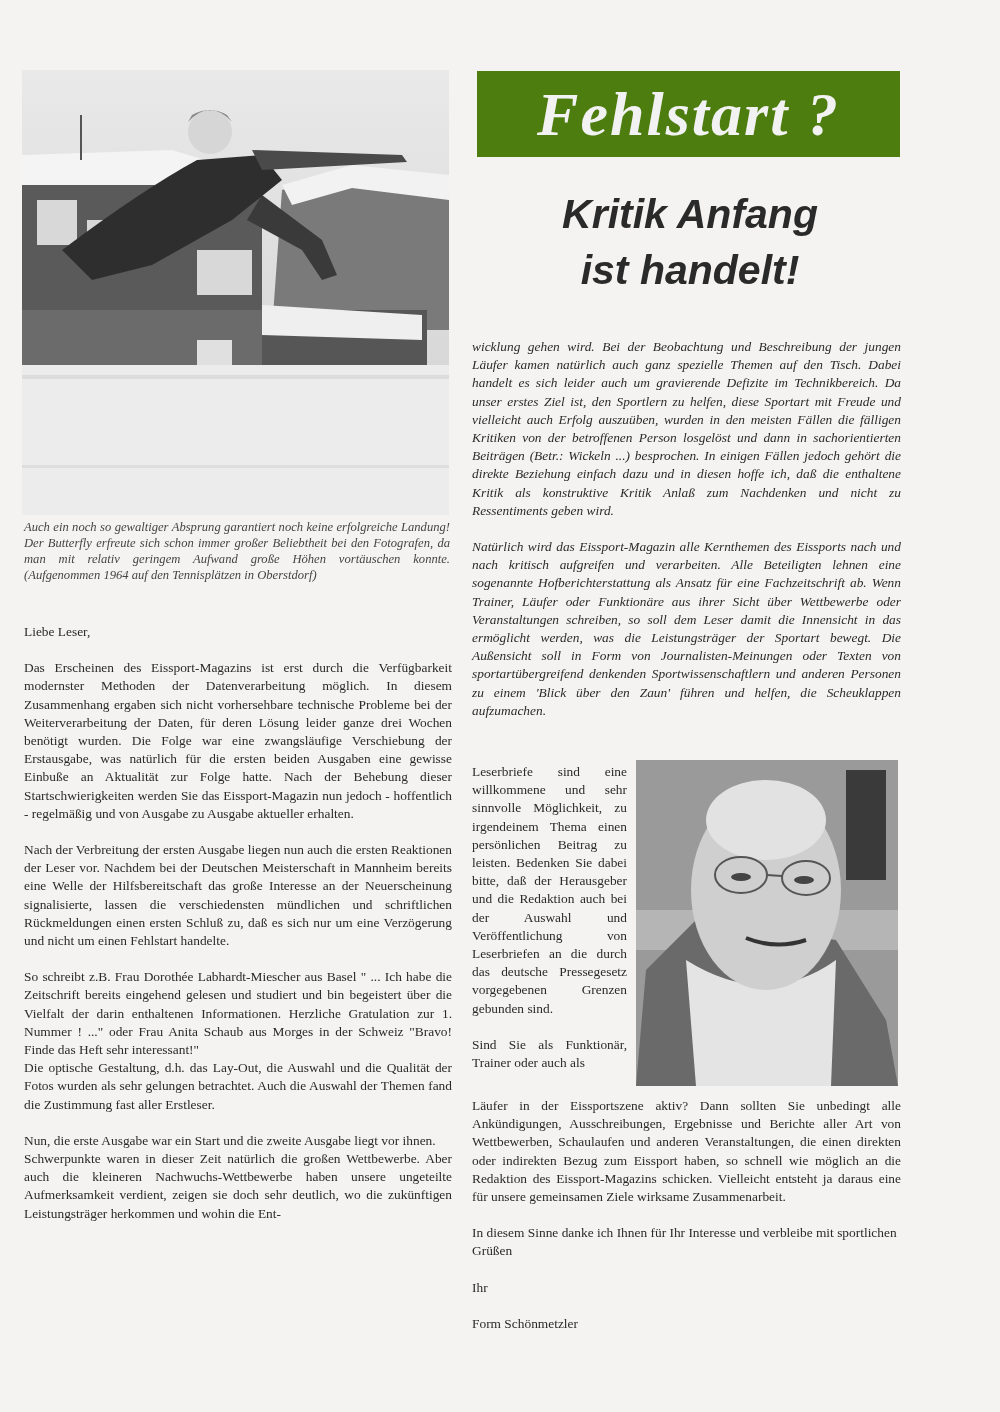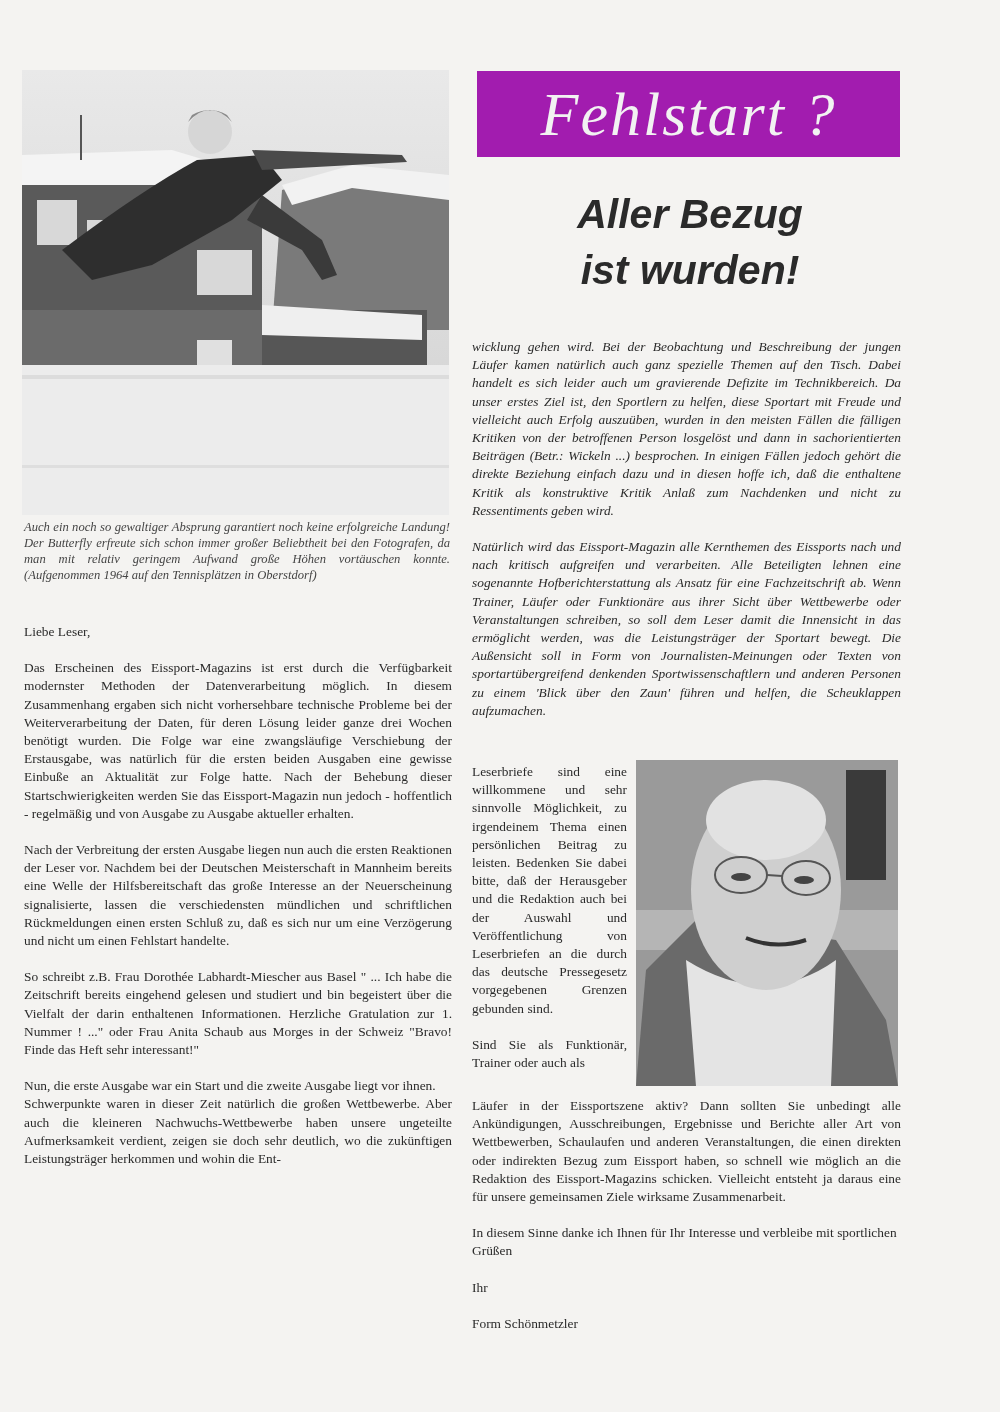--- a/index.html
+++ b/index.html
@@ -13,23 +13,23 @@
   .photo { background: #ddd; overflow: hidden; }
   .caption {
     font-style: italic; font-size: 12.6px; line-height: 16px; color: #444;
     text-align: justify; margin: 0;
   }
   .body-text {
     font-size: 13.4px; line-height: 18.2px; color: #2a2a2a;
     text-align: justify; margin: 0;
   }
   .title-box {
-    background: #a21caf; color: #f2f2f2;
+    background: #4d7c0f; color: #f2f2f2;
     font-family: "Liberation Serif", "DejaVu Serif", serif;
-    font-style: italic; font-weight: normal; font-size: 62px;
+    font-style: italic; font-weight: bold; font-size: 62px;
     letter-spacing: 2px; text-align: center; line-height: 86px;
   }
   .subtitle {
     font-family: "Liberation Sans", "DejaVu Sans", sans-serif;
     font-weight: bold; font-style: italic; font-size: 41px; line-height: 56px;
     text-align: center; color: #2a2a2a;
   }
   .footer {
     font-family: "Liberation Sans", "DejaVu Sans", sans-serif;
     font-size: 14px; color: #333;
@@ -79,30 +79,31 @@
     <path d="M166 52 Q188 28 210 52 L205 45 Q188 35 170 45 Z" fill="#8a8a8a"></path>
   </svg>
 </div>
 
 <p class="abs caption" style="left:24px; top:519px; width:426px;">Auch ein noch so gewaltiger Absprung garantiert noch keine erfolgreiche Landung! Der Butterfly erfreute sich schon immer großer Beliebtheit bei den Fotografen, da man mit relativ geringem Aufwand große Höhen vortäuschen konnte. (Aufgenommen 1964 auf den Tennisplätzen in Oberstdorf)</p>
 
 <div class="abs" style="left:24px; top:623px; width:428px;">
   <p class="body-text" style="margin-bottom:18px;">Liebe Leser,</p>
   <p class="body-text" style="margin-bottom:18px;">Das Erscheinen des Eissport-Magazins ist erst durch die Verfügbarkeit modernster Methoden der Datenverarbeitung möglich. In diesem Zusammenhang ergaben sich nicht vorhersehbare technische Probleme bei der Weiterverarbeitung der Daten, für deren Lösung leider ganze drei Wochen benötigt wurden. Die Folge war eine zwangsläufige Verschiebung der Erstausgabe, was natürlich für die ersten beiden Ausgaben eine gewisse Einbuße an Aktualität zur Folge hatte. Nach der Behebung dieser Startschwierigkeiten werden Sie das Eissport-Magazin nun jedoch - hoffentlich - regelmäßig und von Ausgabe zu Ausgabe aktueller erhalten.</p>
   <p class="body-text" style="margin-bottom:18px;">Nach der Verbreitung der ersten Ausgabe liegen nun auch die ersten Reaktionen der Leser vor. Nachdem bei der Deutschen Meisterschaft in Mannheim bereits eine Welle der Hilfsbereitschaft das große Interesse an der Neuerscheinung signalisierte, lassen die verschiedensten mündlichen und schriftlichen Rückmeldungen einen ersten Schluß zu, daß es sich nur um eine Verzögerung und nicht um einen Fehlstart handelte.</p>
-  <p class="body-text" style="margin-bottom:18px;">So schreibt z.B. Frau Dorothée Labhardt-Miescher aus Basel " ... Ich habe die Zeitschrift bereits eingehend gelesen und studiert und bin begeistert über die Vielfalt der darin enthaltenen Informationen. Herzliche Gratulation zur 1. Nummer ! ..." oder Frau Anita Schaub aus Morges in der Schweiz "Bravo! Finde das Heft sehr interessant!"</p>
+  <p class="body-text" style="">So schreibt z.B. Frau Dorothée Labhardt-Miescher aus Basel " ... Ich habe die Zeitschrift bereits eingehend gelesen und studiert und bin begeistert über die Vielfalt der darin enthaltenen Informationen. Herzliche Gratulation zur 1. Nummer ! ..." oder Frau Anita Schaub aus Morges in der Schweiz "Bravo! Finde das Heft sehr interessant!"</p>
+  <p class="body-text" style="margin-bottom:18px;">Die optische Gestaltung, d.h. das Lay-Out, die Auswahl und die Qualität der Fotos wurden als sehr gelungen betrachtet. Auch die Auswahl der Themen fand die Zustimmung fast aller Erstleser.</p>
   <p class="body-text">Nun, die erste Ausgabe war ein Start und die zweite Ausgabe liegt vor ihnen.</p>
   <p class="body-text">Schwerpunkte waren in dieser Zeit natürlich die großen Wettbewerbe. Aber auch die kleineren Nachwuchs-Wettbewerbe haben unsere ungeteilte Aufmerksamkeit verdient, zeigen sie doch sehr deutlich, wo die zukünftigen Leistungsträger herkommen und wohin die Ent-</p>
 </div>
 
 <div class="abs title-box" style="left:477px; top:71px; width:423px; height:86px;">Fehlstart ?</div>
 
 <div class="abs subtitle" style="left:480px; top:186px; width:420px;">
-  <div>Aller Bezug</div>
-  <div>ist wurden!</div>
+  <div>Kritik Anfang</div>
+  <div>ist handelt!</div>
 </div>
 
 <div class="abs" style="left:472px; top:338px; width:429px;font-style:italic;">
   <p class="body-text" style="margin-bottom:18px;">wicklung gehen wird. Bei der Beobachtung und Beschreibung der jungen Läufer kamen natürlich auch ganz spezielle Themen auf den Tisch. Dabei handelt es sich leider auch um gravierende Defizite im Technikbereich. Da unser erstes Ziel ist, den Sportlern zu helfen, diese Sportart mit Freude und vielleicht auch Erfolg auszuüben, wurden in den meisten Fällen die fälligen Kritiken von der betroffenen Person losgelöst und dann in sachorientierten Beiträgen (Betr.: Wickeln ...) besprochen. In einigen Fällen jedoch gehört die direkte Beziehung einfach dazu und in diesen hoffe ich, daß die enthaltene Kritik als konstruktive Kritik Anlaß zum Nachdenken und nicht zu Ressentiments geben wird.</p>
   <p class="body-text">Natürlich wird das Eissport-Magazin alle Kernthemen des Eissports nach und nach kritisch aufgreifen und verarbeiten. Alle Beteiligten lehnen eine sogenannte Hofberichterstattung als Ansatz für eine Fachzeitschrift ab. Wenn Trainer, Läufer oder Funktionäre aus ihrer Sicht über Wettbewerbe oder Veranstaltungen schreiben, so soll dem Leser damit die Innensicht in das ermöglicht werden, was die Leistungsträger der Sportart bewegt. Die Außensicht soll in Form von Journalisten-Meinungen oder Texten von sportartübergreifend denkenden Sportwissenschaftlern und anderen Personen zu einem 'Blick über den Zaun' führen und helfen, die Scheuklappen aufzumachen.</p>
 </div>
 
 <div class="abs" style="left:472px; top:763px; width:155px;">
   <p class="body-text" style="margin-bottom:18px;">Leserbriefe sind eine willkommene und sehr sinnvolle Möglichkeit, zu irgendeinem Thema einen persönlichen Beitrag zu leisten. Bedenken Sie dabei bitte, daß der Herausgeber und die Redaktion auch bei der Auswahl und Veröffentlichung von Leserbriefen an die durch das deutsche Pressegesetz vorgegebenen Grenzen gebunden sind.</p>
   <p class="body-text">Sind Sie als Funktionär, Trainer oder auch als</p>

